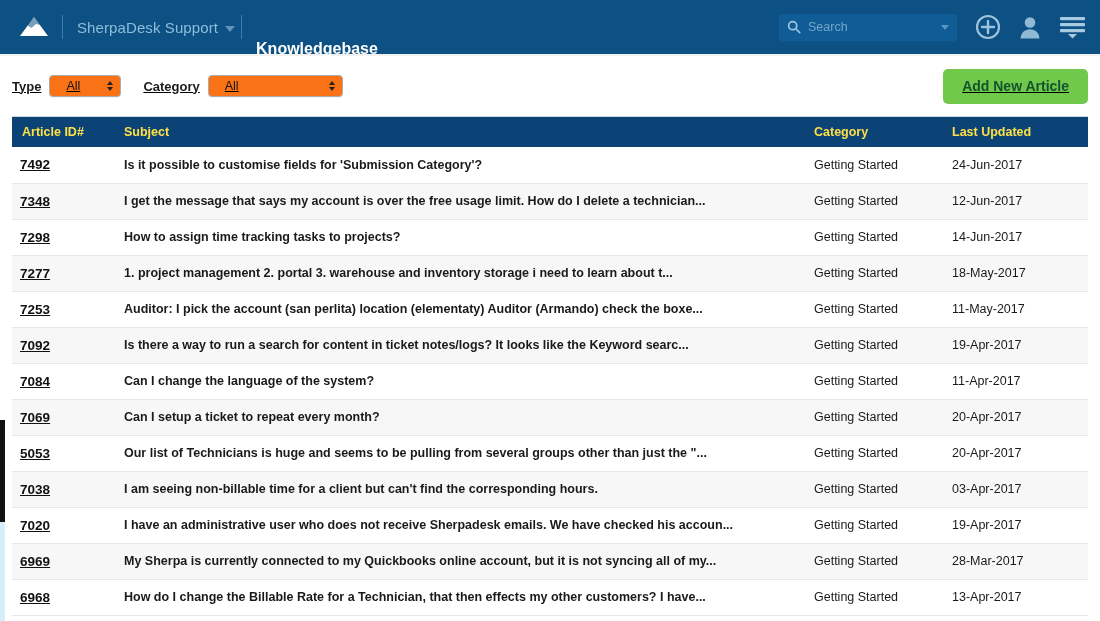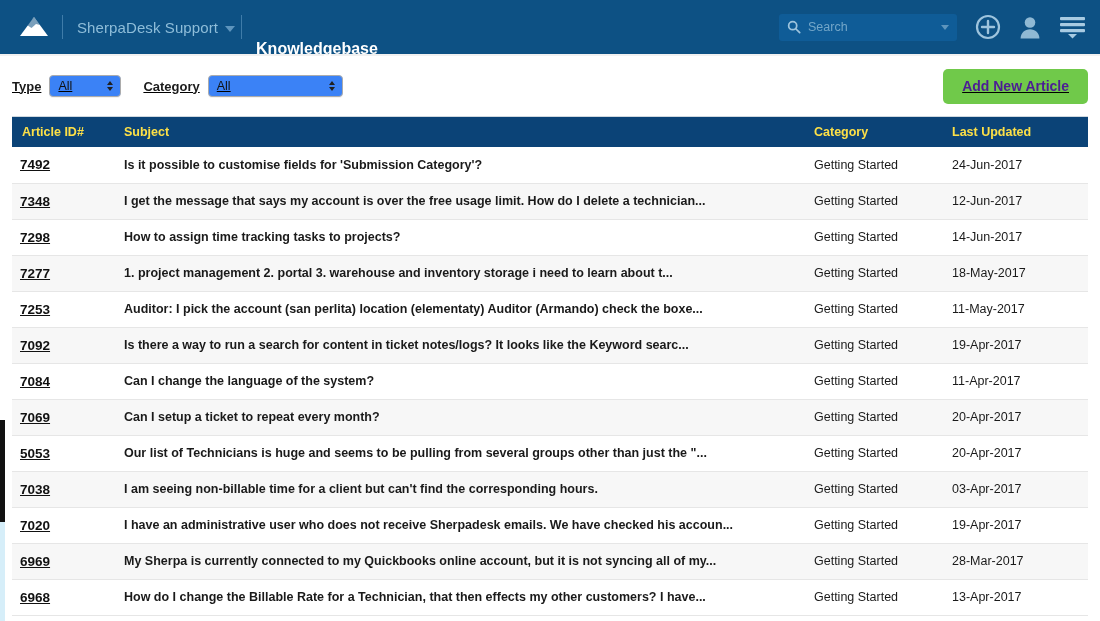--- a/index.html
+++ b/index.html
@@ -100,24 +100,24 @@
     font-size: 13px;
     font-weight: bold;
     color: #1b1b1b;
     margin-right: 8px;
   }
   .sel {
     position: relative;
     height: 22px;
     border: 1px solid #acacac;
     border-radius: 4px;
-    background: #3b82f6;
-    display: flex;
-    align-items: center;
-    padding: 0 22px 0 8px;
+    background: #f97316;
+    display: flex;
+    align-items: center;
+    padding: 0 22px 0 16px;
     font-size: 12.5px;
     color: #111;
     box-shadow: 0 1px 0 rgba(0,0,0,.05);
     cursor: pointer;
   }
   .sel.type-sel { width: 72px; margin-right: 22px; }
   .sel.cat-sel  { width: 135px; }
   .sel-arrows {
     position: absolute; right: 7px; top: 50%;
     transform: translateY(-50%);
@@ -125,21 +125,21 @@
   }
   .ar-up, .ar-dn { width: 0; height: 0;
     border-left: 3.5px solid transparent;
     border-right: 3.5px solid transparent; }
   .ar-up { border-bottom: 4px solid #202020; }
   .ar-dn { border-top: 4px solid #202020; }
 
   .add-btn {
     margin-left: auto;
     background: #70c94a;
-    color: #4c1d95;
+    color: #14532d;
     font-size: 14px;
     font-weight: bold;
     border: none;
     border-radius: 5px;
     height: 35px;
     padding: 0 19px;
     cursor: pointer;
     font-family: "Liberation Sans", sans-serif;
     white-space: nowrap;
   }

